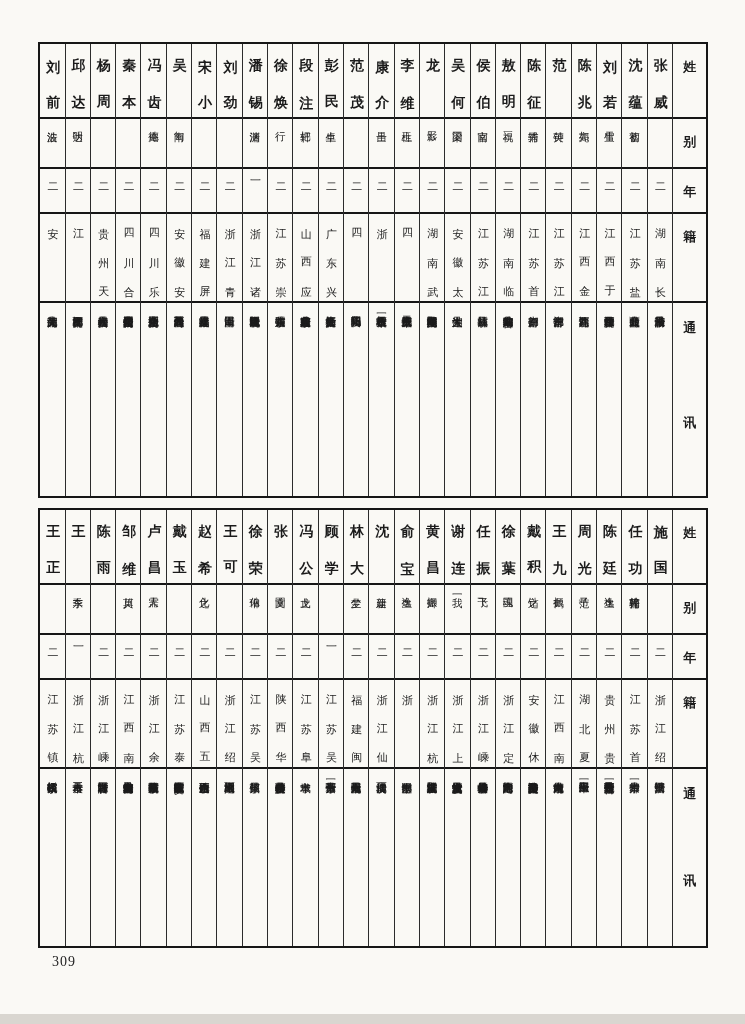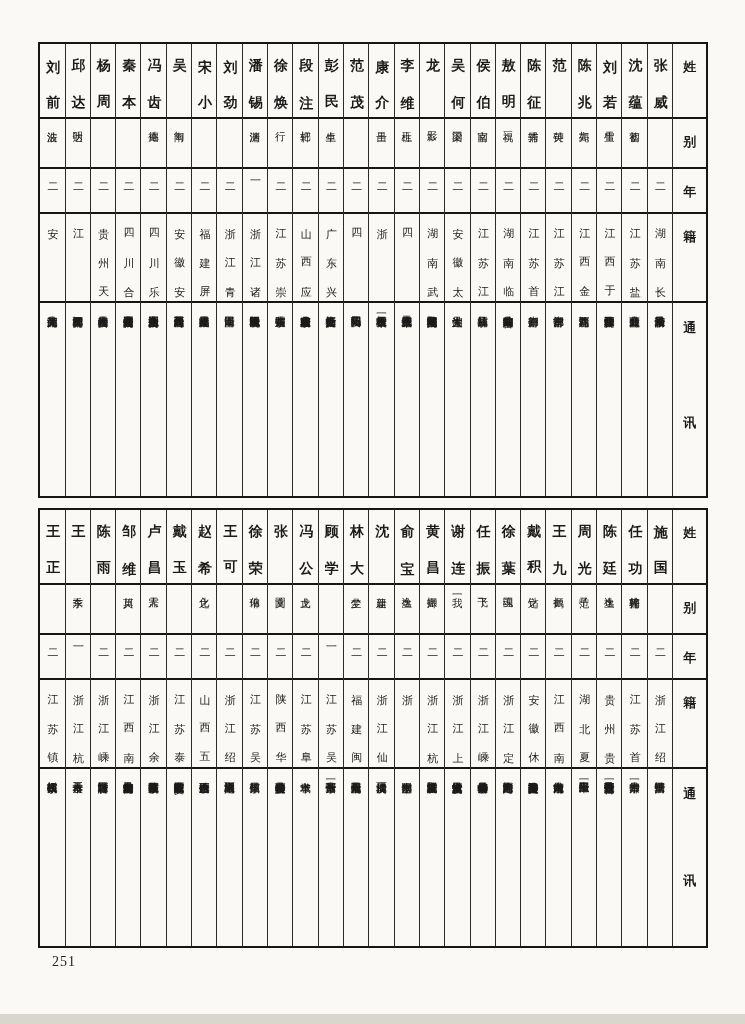--- a/index.html
+++ b/index.html
@@ -1031,15 +1031,15 @@
         </div>
     <div class="cell native">
           <span class="vt">江苏镇江</span>
         </div>
     <div class="cell address">
           <span class="vt">镇江高桥镇侯家桥</span>
         </div>
   </div>
 </div>
 
-  <div class="page-number">251</div>
+  <div class="page-number">309</div>
   <div class="scan-edge-bottom"></div>
 </div>
 
 </body></html>

